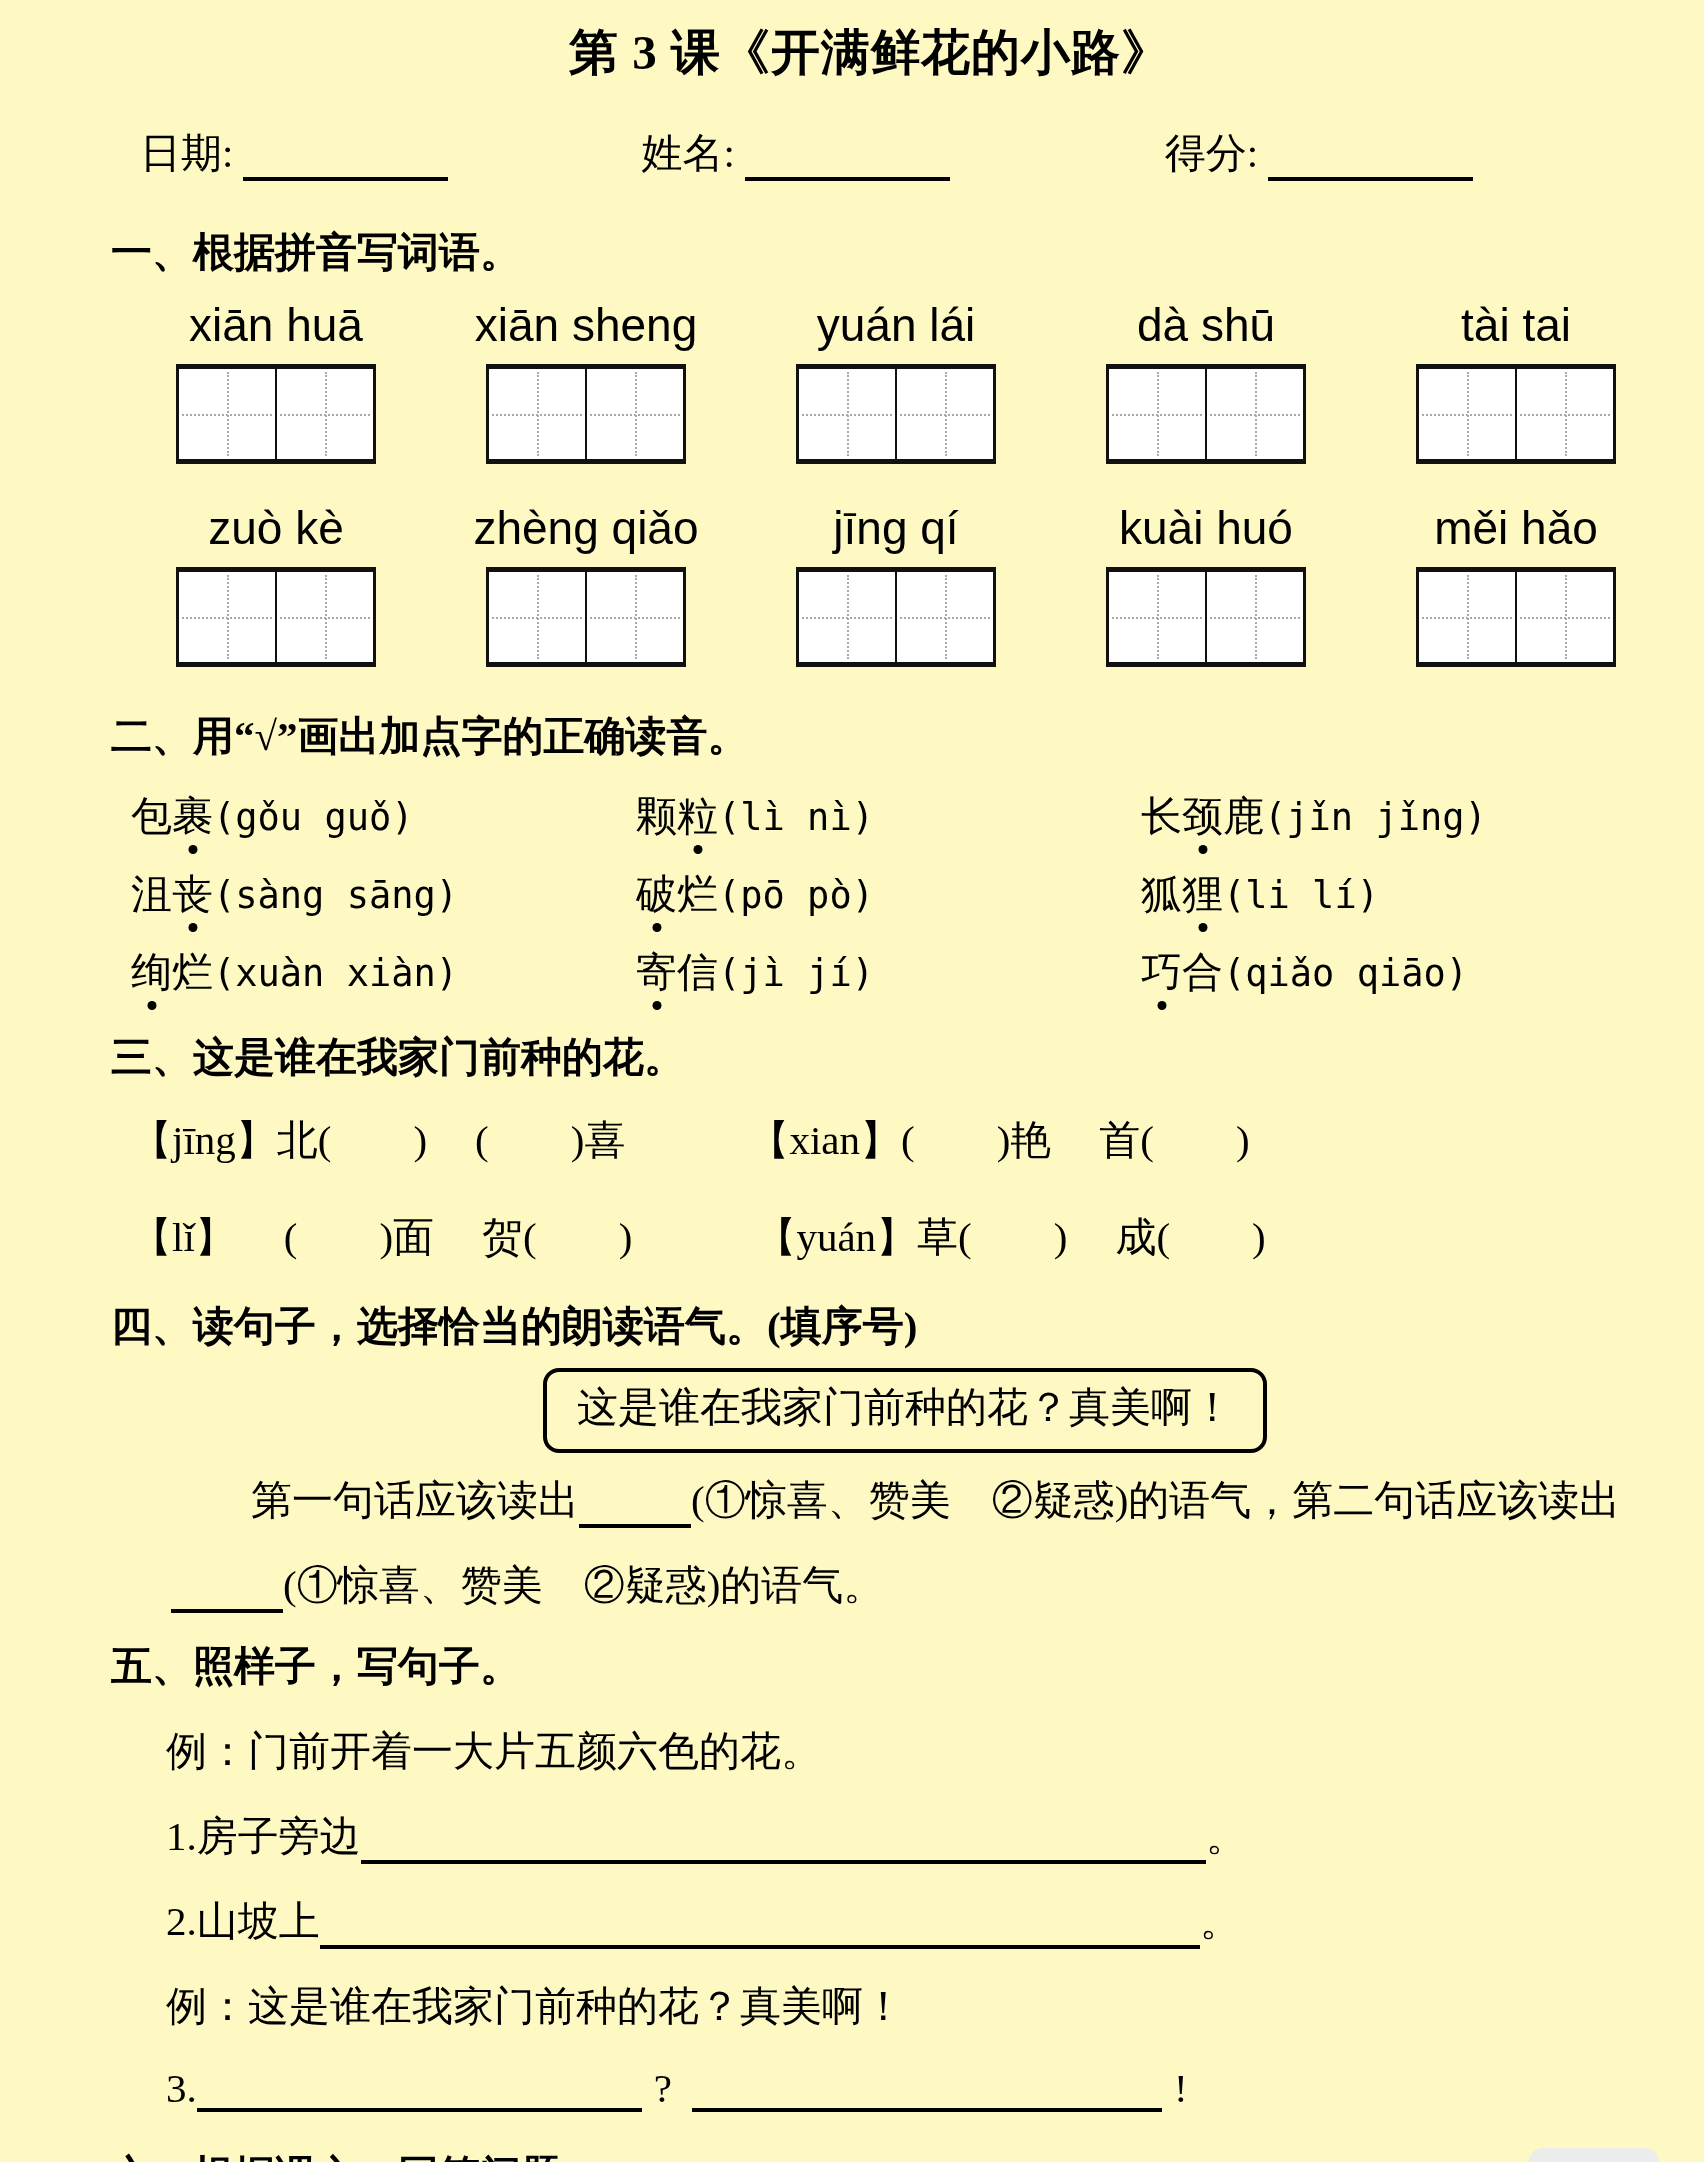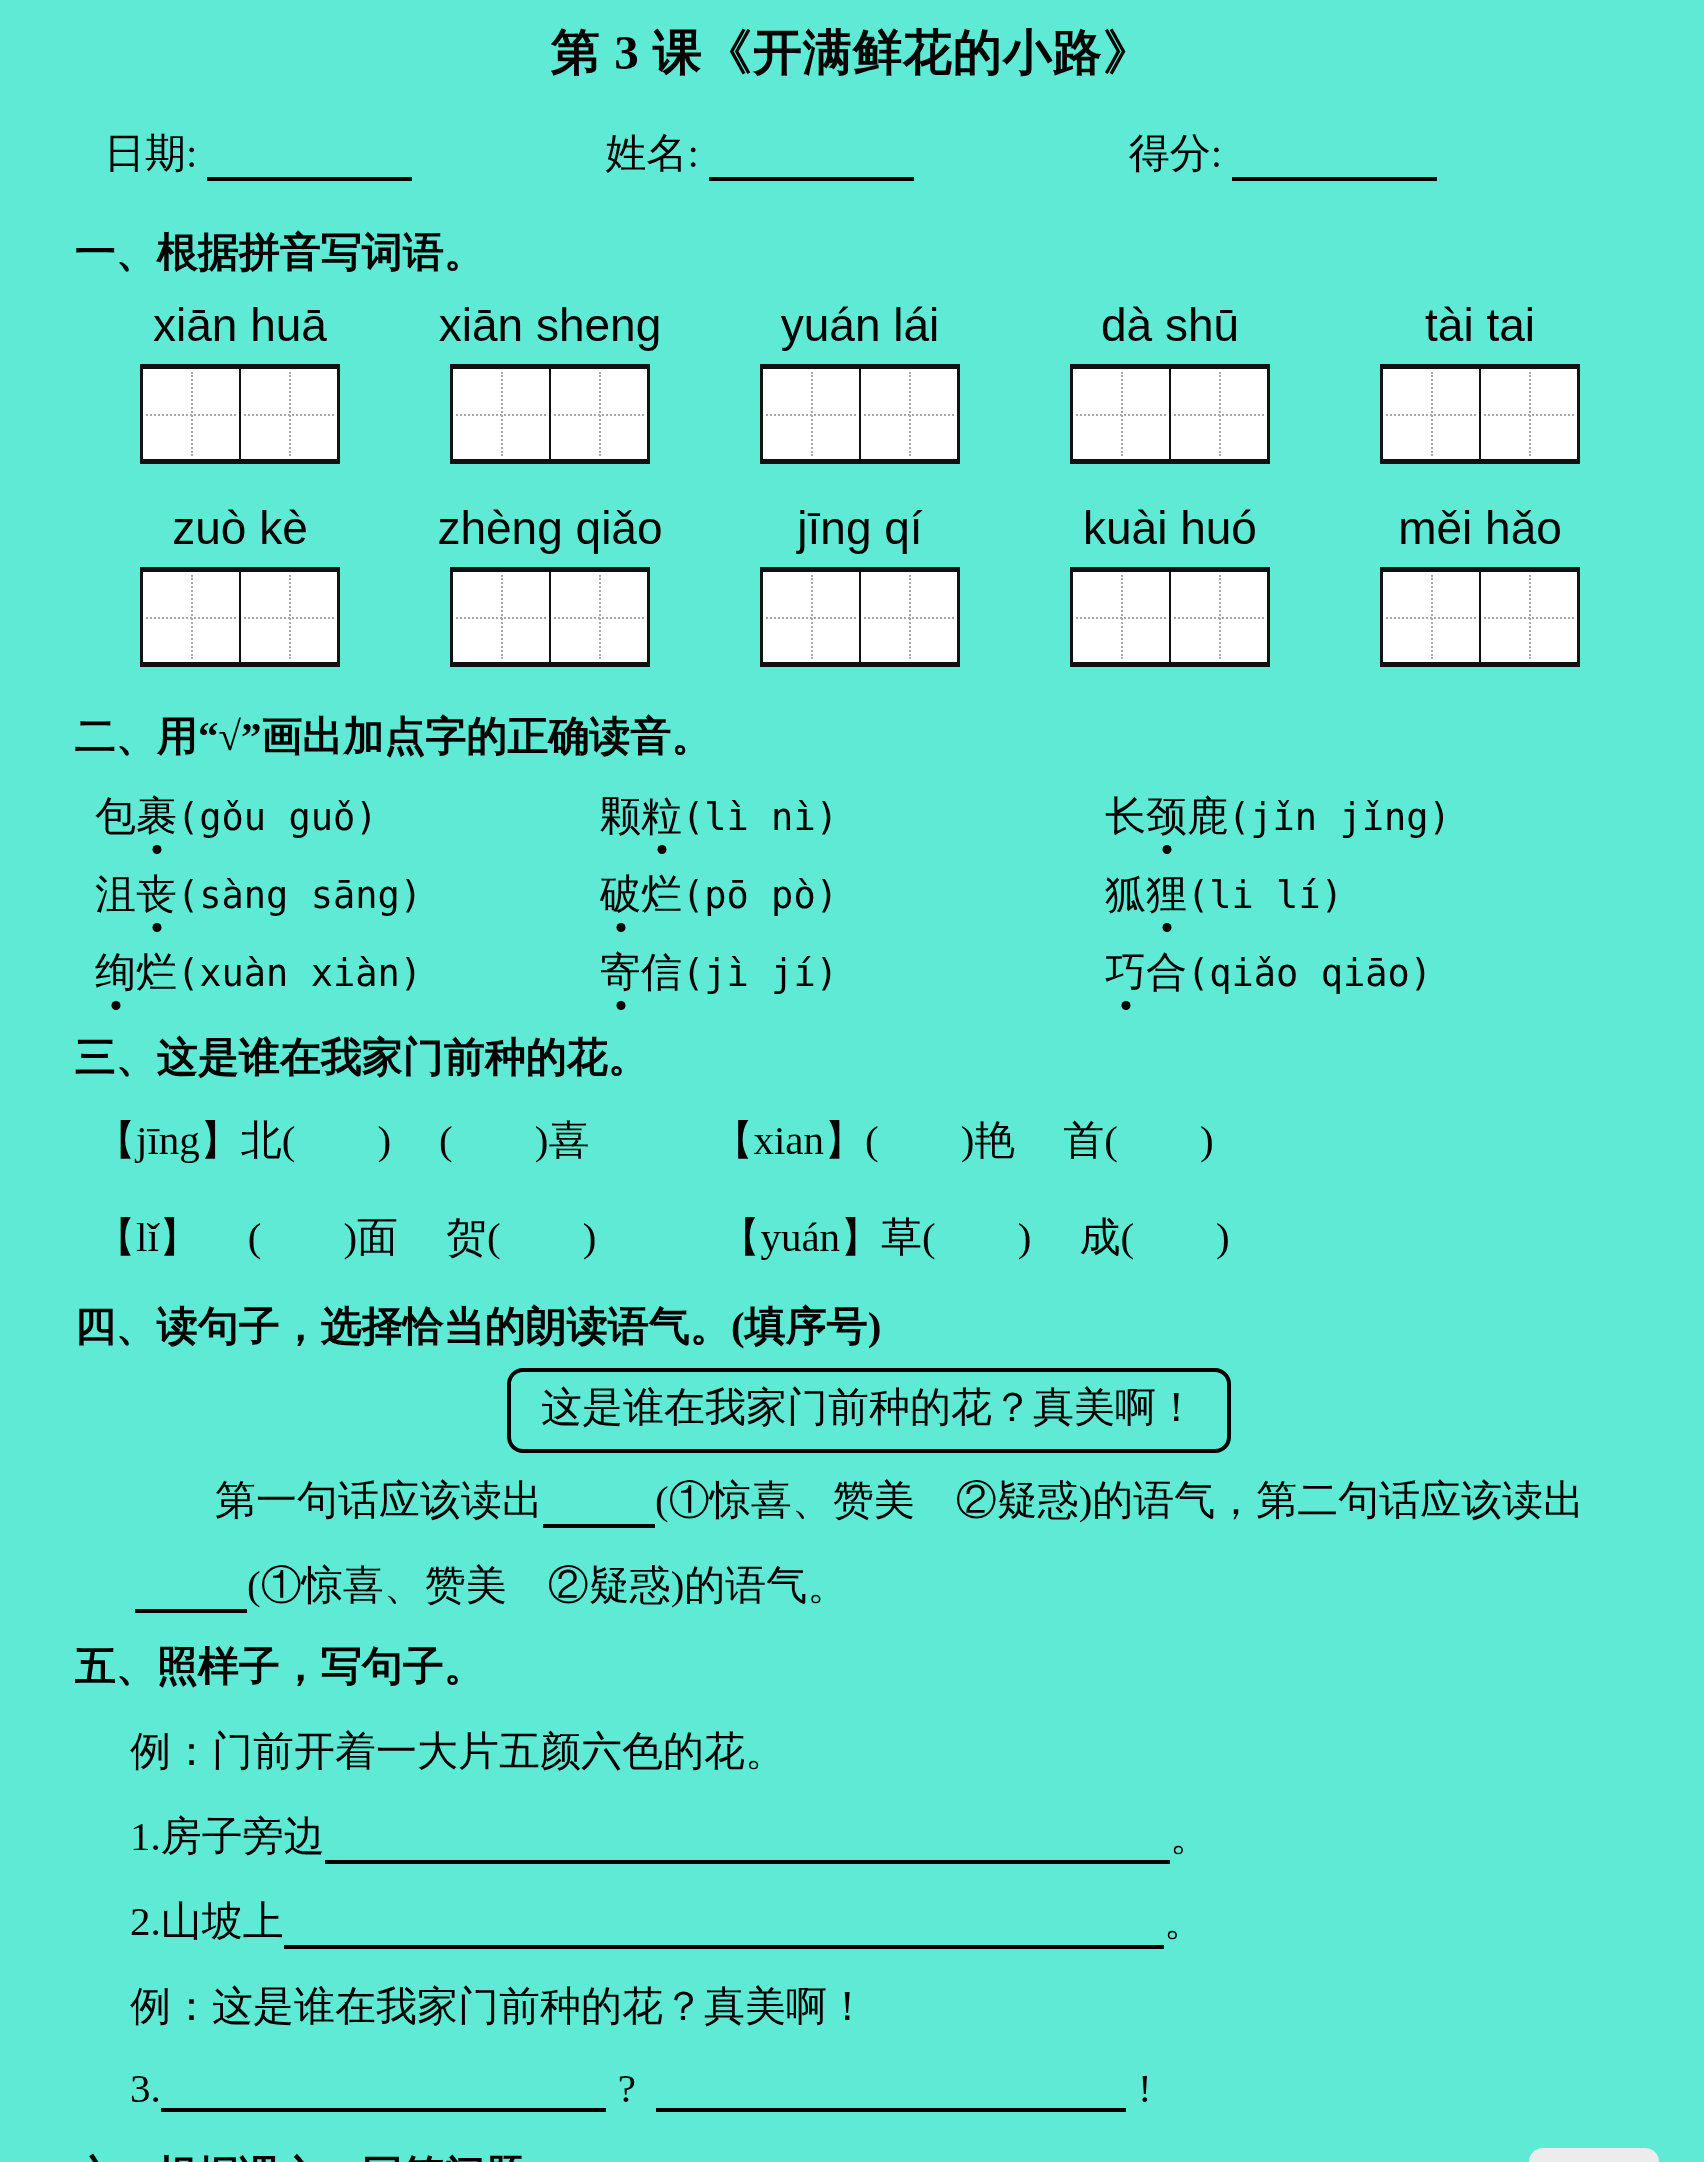--- a/index.html
+++ b/index.html
@@ -1,20 +1,20 @@
 <!DOCTYPE html>
 <html><head>
 <meta charset="utf-8">
 <style>
   html,body { margin:0; padding:0; background:#ffffff; }
   .page {
     position:relative; width:1704px; height:2162px; margin:0 auto;
-    background:#5eead4; color:#000;
+    background:#fef9c3; color:#000;
     font-family:"Liberation Serif","DejaVu Serif",serif;
-    overflow:hidden; box-sizing:border-box;
+    overflow:hidden; box-sizing:border-box;padding-left:36px;
   }
   .content { padding:0 75px; }
 
   .title { font-size:49px; font-weight:bold; text-align:center; margin:20px 0 0 0; letter-spacing:1px; }
 
   .blank { display:inline-block; border-bottom:4px solid #000; height:44px; vertical-align:bottom; }
 
   .meta-row { margin-top:40px; margin-left:29px; font-size:41px; display:flex; align-items:flex-end; }
   .meta-item { white-space:nowrap; }
   .meta-blank { width:205px; margin-left:10px; }

